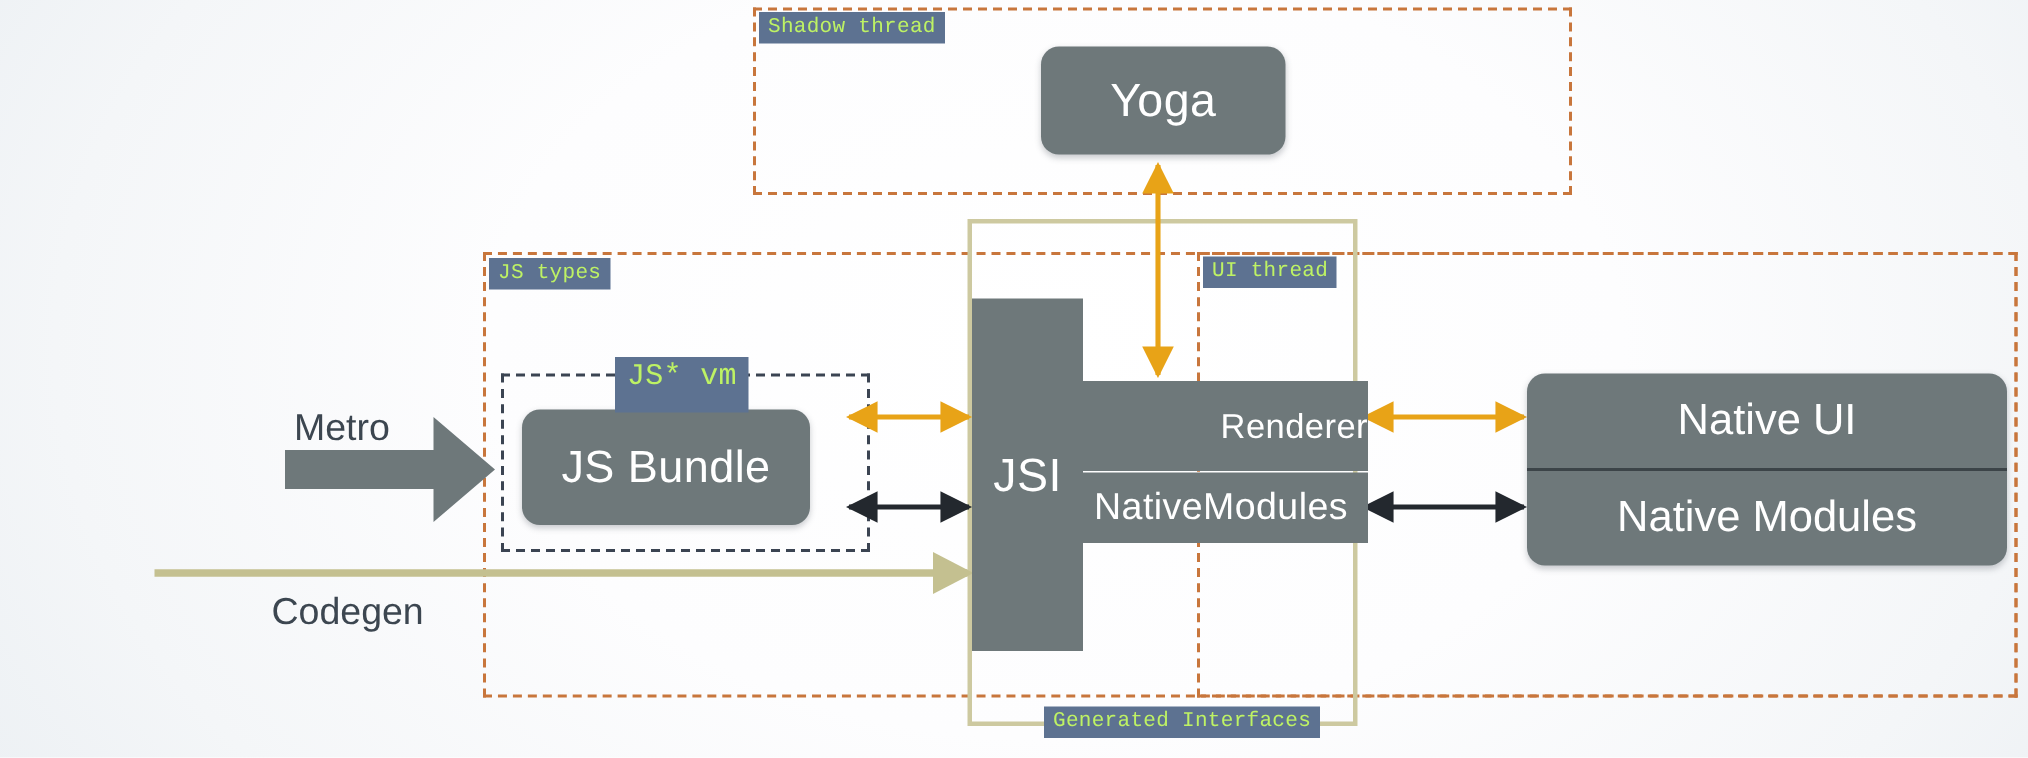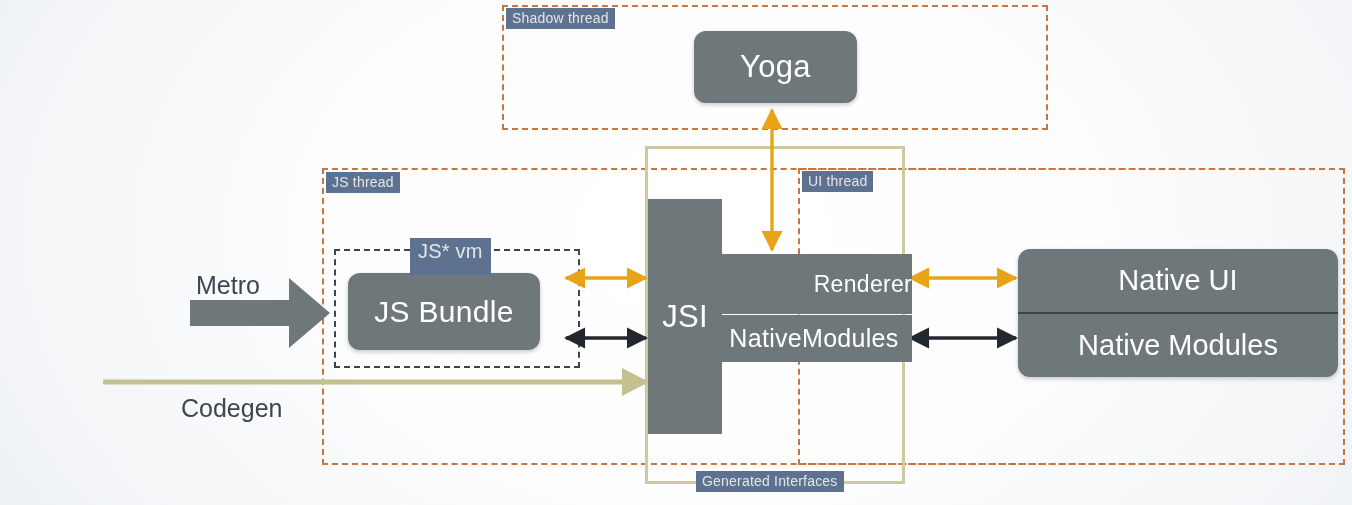--- a/index.html
+++ b/index.html
@@ -57,28 +57,29 @@
     position: absolute;
     border: 3px solid #cdc9a0;
     background: transparent;
     box-sizing: border-box;
   }
 
   
   .badge {
     position: absolute;
     background: #5d7291;
-    color: #e5e5e5;
+    color: #bef264;
     font-size: 14px;
     font-weight: 300;
     padding: 2px 6px 3px 6px;
     white-space: nowrap;
     letter-spacing: 0.2px;
     line-height: 1.15;
     user-select: none;
+    font-family: Liberation Mono, monospace;
   }
 
   
   .plain-label {
     position: absolute;
     color: #3c4650;
     font-weight: 300;
     white-space: nowrap;
     user-select: none;
   }
@@ -184,21 +185,21 @@
     <div class="abs" style="left:0; top:65px; width:320px; height:63px; display:flex; align-items:center; justify-content:center; color:#ffffff; font-size:29px; font-weight:300;border-radius:15px;">
       <span>Native Modules</span>
     </div>
   </div>
 
   <div class="badge" style="left:506px; top:8px;">
     <span>Shadow thread</span>
   </div>
 
   <div class="badge" style="left:326px; top:172px;">
-    <span>JS thread</span>
+    <span>JS types</span>
   </div>
 
   <div class="badge" style="left:802px; top:171px;">
     <span>UI thread</span>
   </div>
 
   <div class="badge" style="left:410px; top:238px; font-size:20px; padding:2px 8px 12px 8px;">
     <span>JS* vm</span>
   </div>
 

